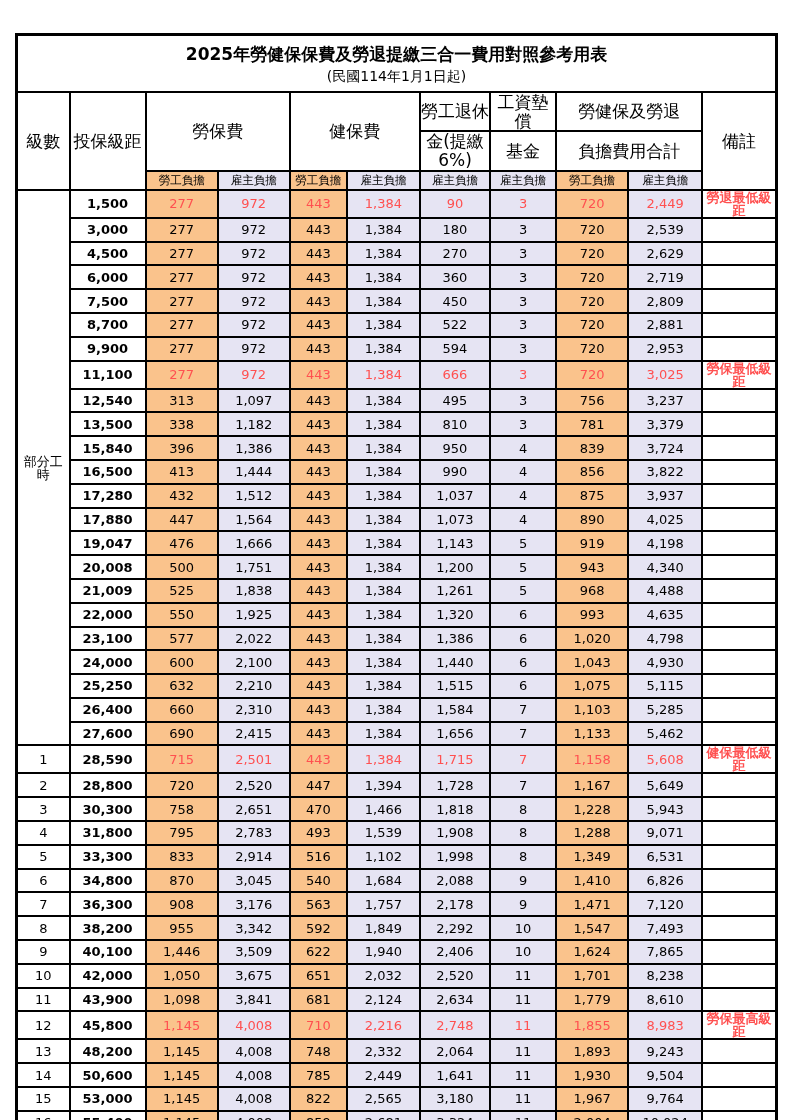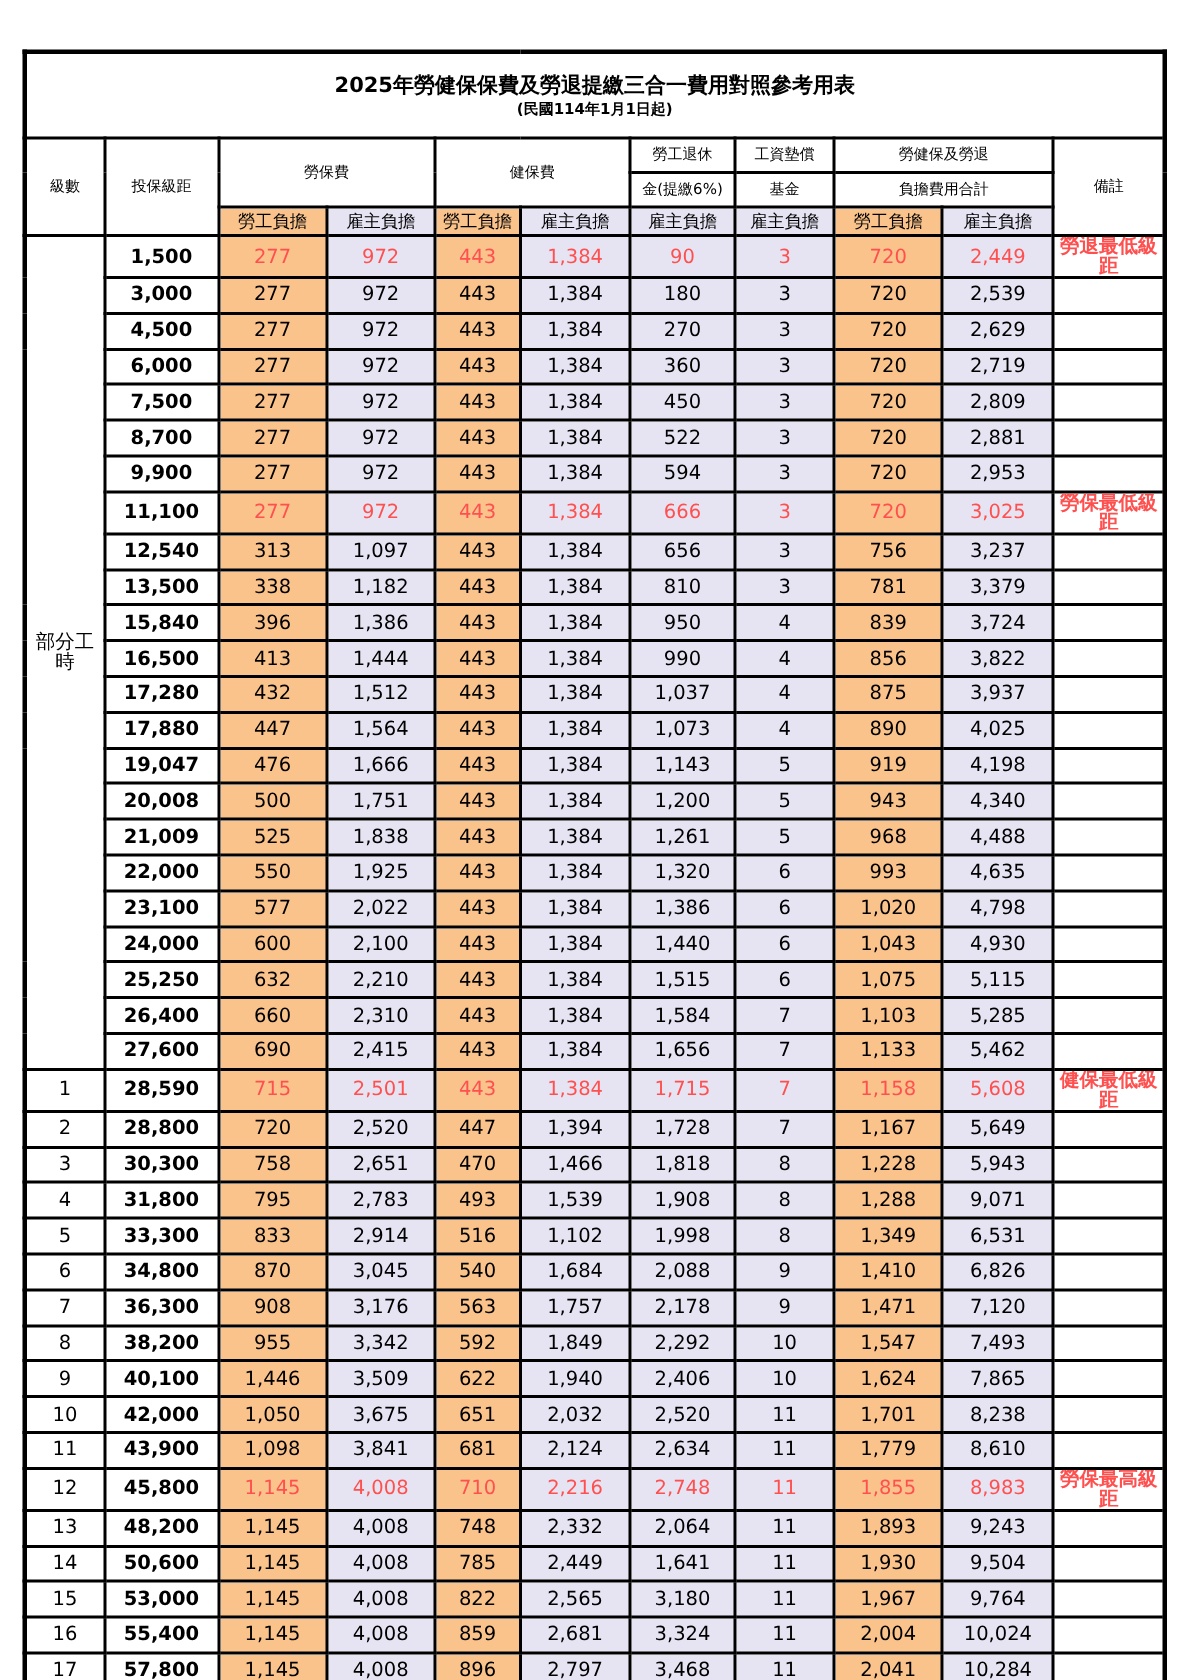--- a/index.html
+++ b/index.html
@@ -4,24 +4,24 @@
 <style>
   html,body{margin:0;padding:0;background:#fff;}
   .page{position:relative;width:791px;height:1120px;background:#fff;overflow:hidden;
         font-family:"DejaVu Sans","Liberation Sans",sans-serif;color:#000;}
   .sheet{position:absolute;left:15px;top:33px;}
   table{border-collapse:collapse;table-layout:fixed;width:763px;}
   td{border:2px solid #000;text-align:center;vertical-align:middle;padding:0;overflow:hidden;}
   table{border:3px solid #000;}
   
   .title-row td{height:55px;}
-  .t1{font-size:14px;font-weight:700;line-height:1.5;}
-  .t2{font-size:10px;font-weight:700;line-height:1.2;}
+  .t1{font-size:17px;font-weight:700;line-height:1.5;}
+  .t2{font-size:14px;font-weight:400;line-height:1.2;}
   
-  .h1 td,.h2 td{height:21px;font-size:10px;line-height:1.1;}
+  .h1 td,.h2 td{height:21px;font-size:17px;line-height:1.1;}
   .h3 td{height:17px;font-size:11.5px;line-height:1;}
   
   .data-row td{height:21.8px;font-size:13px;line-height:1;}
   .bracket{font-weight:700;text-align:center;}
   .part-time{font-size:12px;border-radius:16px;}
   .note{font-size:9.5px;font-weight:700;color:var(--red,#ff5050);}
   .emp{background:var(--orange,#fac38c);}
   .er{background:var(--lav,#e6e4f3);}
   .red .num{color:var(--red,#ff5050);}
 </style>
@@ -174,21 +174,21 @@
             <td class="num emp">720</td>
             <td class="num er">3,025</td>
             <td class="note">勞保最低級距</td>
           </tr>
           <tr class="data-row">
             <td class="bracket">12,540</td>
             <td class="num emp">313</td>
             <td class="num er">1,097</td>
             <td class="num emp">443</td>
             <td class="num er">1,384</td>
-            <td class="num er">656</td>
+            <td class="num er">495</td>
             <td class="num er">3</td>
             <td class="num emp">756</td>
             <td class="num er">3,237</td>
             <td class="note"></td>
           </tr>
           <tr class="data-row">
             <td class="bracket">13,500</td>
             <td class="num emp">338</td>
             <td class="num er">1,182</td>
             <td class="num emp">443</td>

